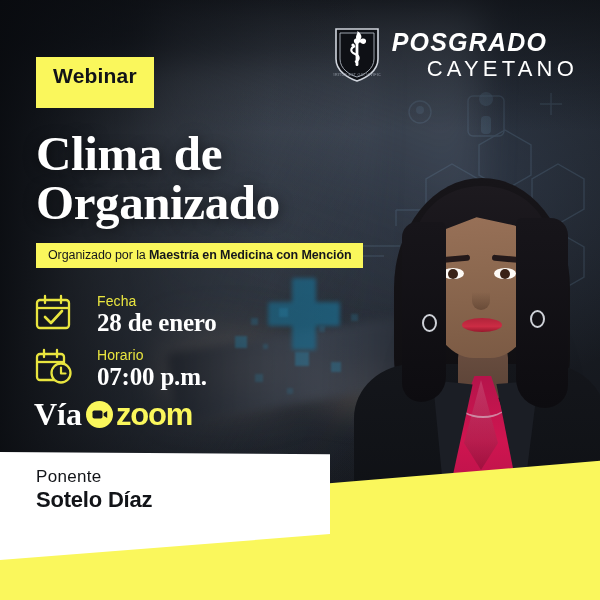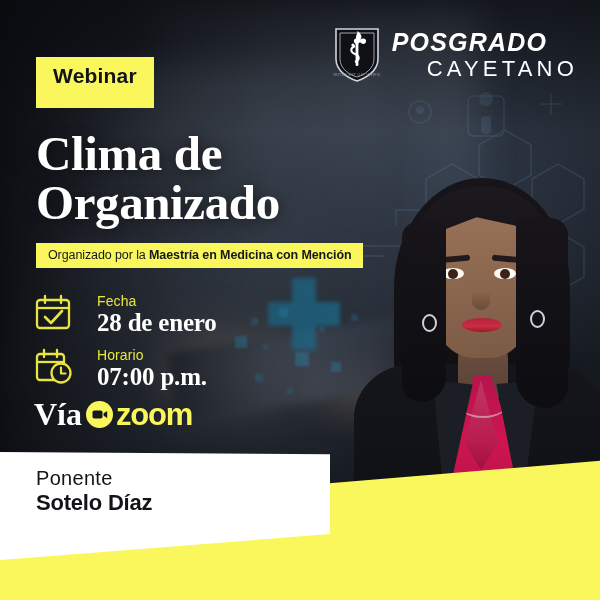--- a/index.html
+++ b/index.html
@@ -300,21 +300,21 @@
   .band-white {
     position: absolute; left: 0; top: 452px; width: 330px; height: 108px;
     background: #ffffff;
     clip-path: polygon(0% 0%, 100% 2%, 100% 76%, 0% 100%);
   }
   .ponente {
     position: absolute; left: 36px; top: 468px;
     color: #121418;
     line-height: 1.06;
   }
-  .pon-lbl { font-size: 20px; font-weight: 400; letter-spacing: .3px; }
+  .pon-lbl { font-size: 17px; font-weight: 400; letter-spacing: .3px; }
   .pon-name { font-size: 22px; font-weight: 700; letter-spacing: -0.2px; margin-top: 2px; }
 </style>
 </head>
 <body>
 
 <div id="poster">
 
   <div class="bg-base"></div>
   <div class="bg-coat"></div>
   <div class="bg-coat2"></div>

